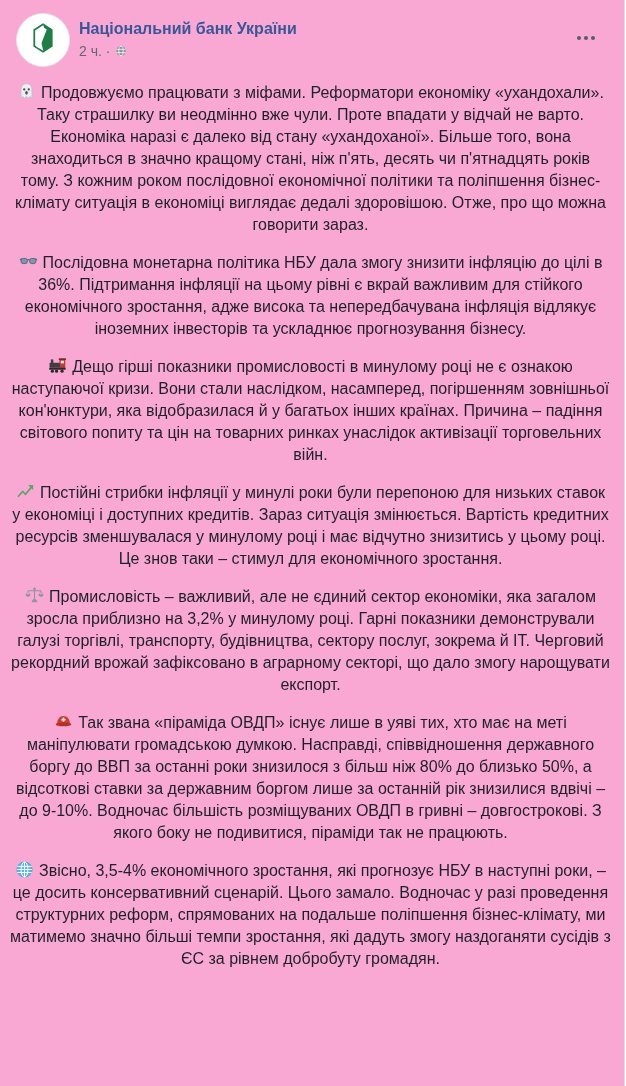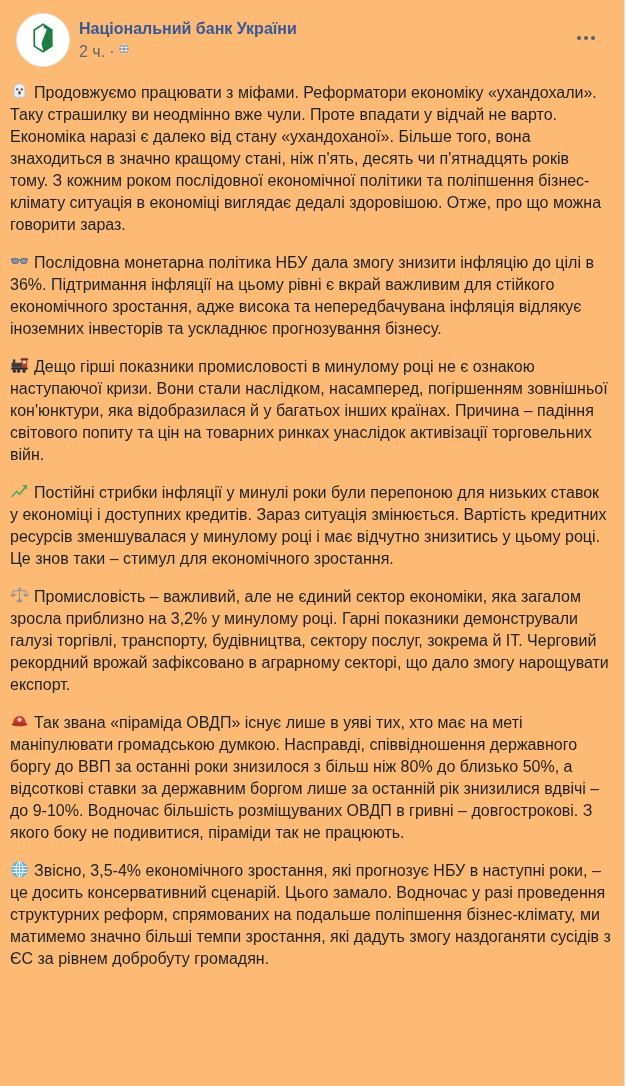--- a/index.html
+++ b/index.html
@@ -6,21 +6,21 @@
     margin: 0;
     padding: 0;
     background: #ffffff;
     font-family: "Liberation Sans", "DejaVu Sans", sans-serif;
   }
   .card {
     position: relative;
     width: 625px;
     min-height: 1086px;
     box-sizing: border-box;
-    background: #fdba74;
+    background: #f9a8d4;
     border-right: 1px solid #dadde1;
     padding: 13px 11px 10px 10px;
   }
   
   .header {
     display: flex;
     align-items: flex-start;
     padding-left: 6px;
     margin-bottom: 15px;
     position: relative;
@@ -43,23 +43,24 @@
     display: block;
     color: #365899;
     font-size: 16px;
     font-weight: bold;
     text-decoration: none;
     line-height: 1.2;
     cursor: pointer;
   }
   .meta {
     display: flex;
+    align-items: center;
     margin-top: 5px;
     color: #616770;
-    font-size: 16px;
+    font-size: 14px;
   }
   .meta a { color: #616770; text-decoration: none; cursor: pointer; }
   .meta .sep { margin: 0 4px; }
   .meta .globe { display: inline-flex; }
   .meta .globe svg { width: 12px; height: 12px; }
   .more {
     position: absolute;
     top: 12px;
     right: 10px;
     width: 34px;
@@ -75,20 +76,21 @@
     width: 4px; height: 4px;
     border-radius: 50%;
     background: #565d66;
   }
   
   .post-body {
     padding: 0 2px 0 0;
     color: #1d2129;
     font-size: 16px;
     line-height: 22px;
+    text-align: center;
   }
   .para { margin: 0 0 16px 0; }
   .para:last-child { margin-bottom: 16px; }
   .emoji {
     display: inline-block;
     width: 19px;
     height: 19px;
     vertical-align: -3px;
     margin-right: 5px;
   }

